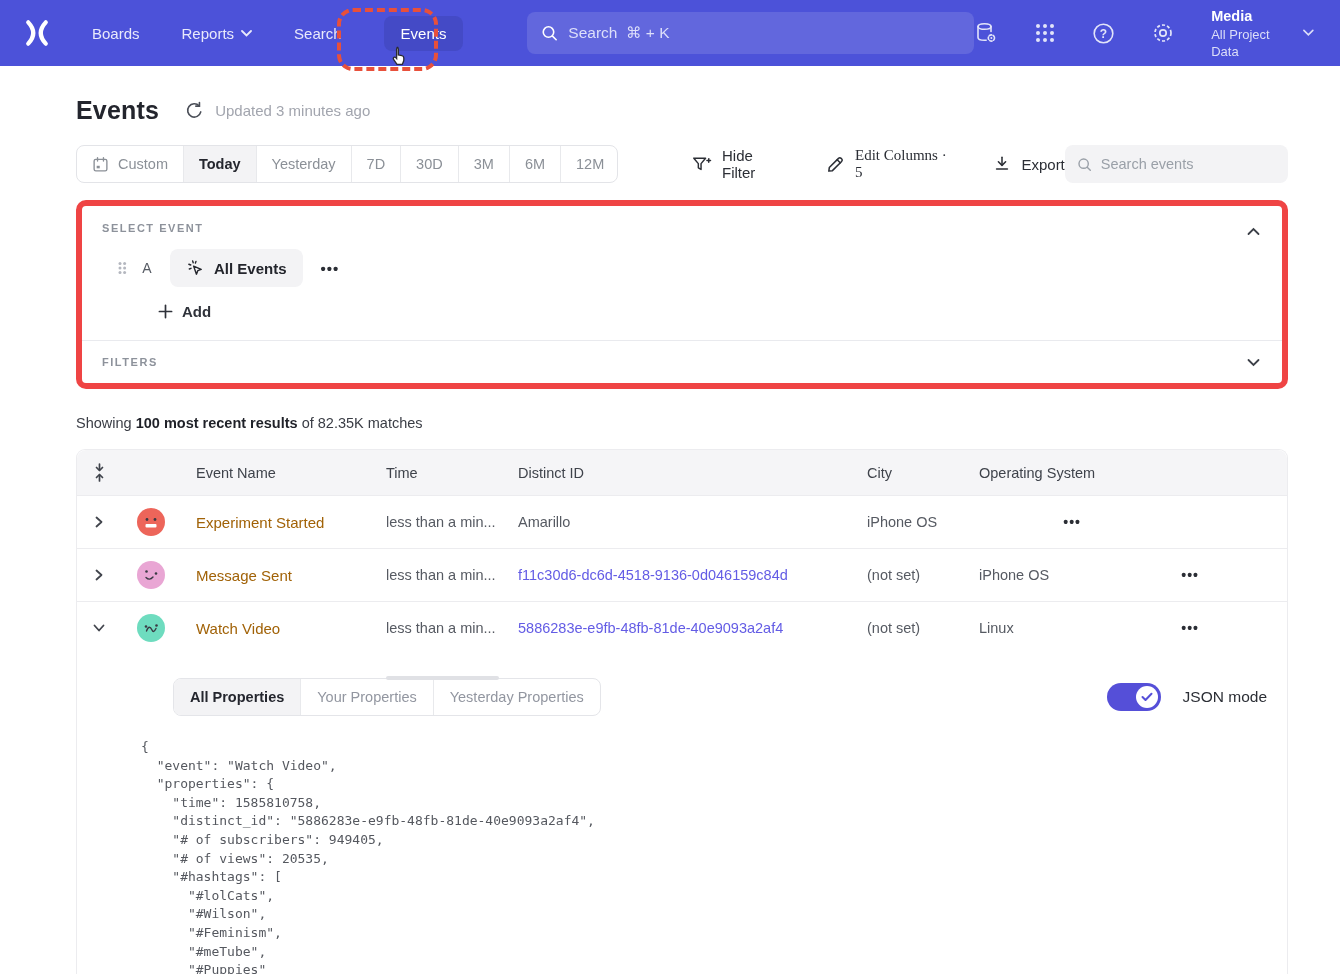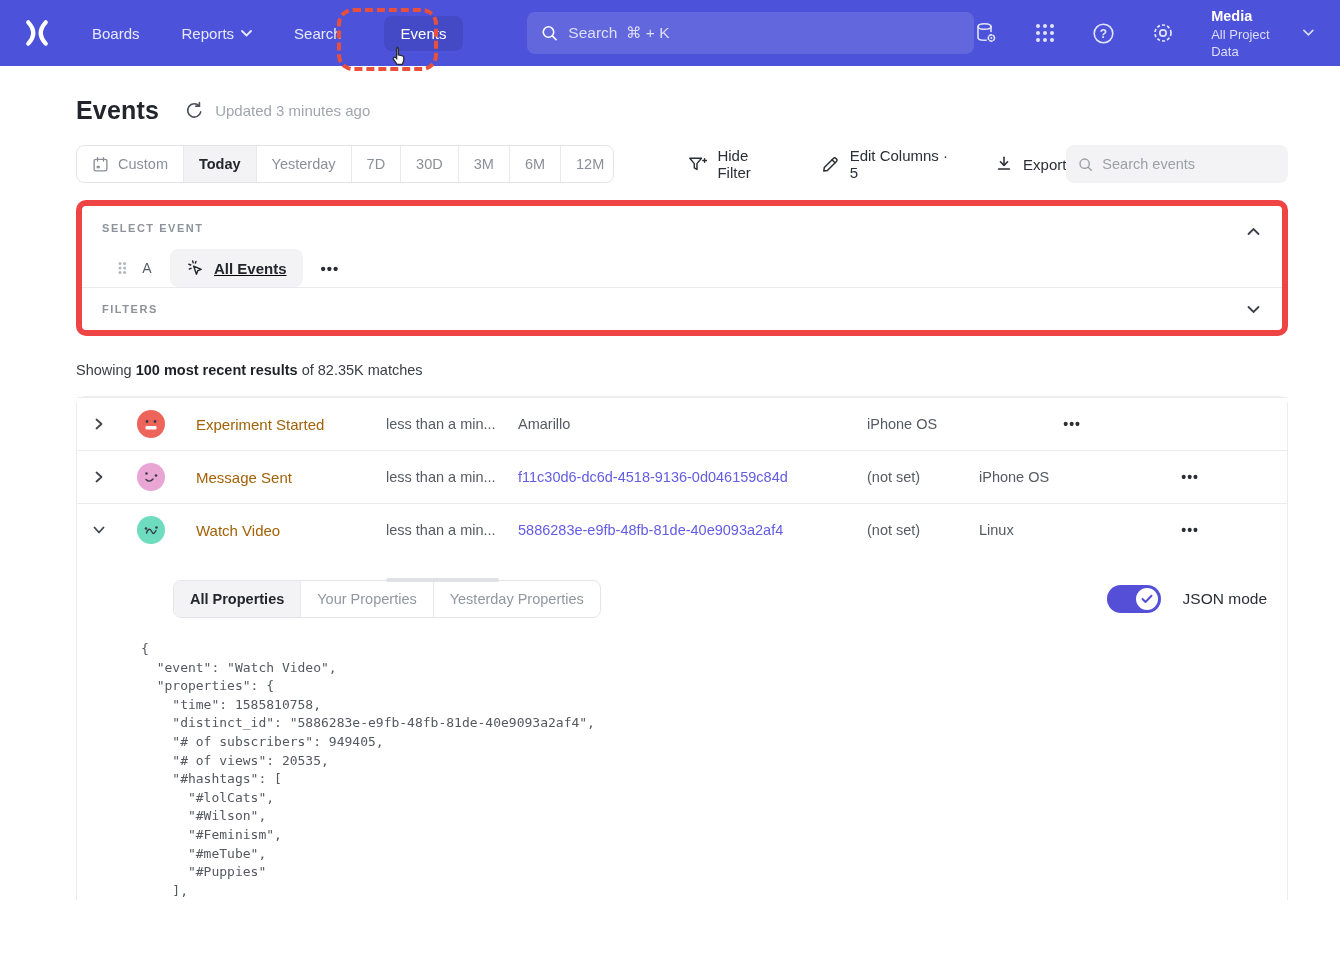--- a/index.html
+++ b/index.html
@@ -40,37 +40,37 @@
   
   .toolbar { display:flex; align-items:center; margin-top:19px; }
   .seg-ctrl { display:inline-flex; border:1px solid #e3e4e8; border-radius:8px; overflow:hidden;
     height:38px; background:#fff; }
   .seg { display:flex; align-items:center; gap:9px; padding:0 15px; font-size:14.5px;
     color:#8b9097; border-right:1px solid #e8e9ec; cursor:pointer; white-space:nowrap; }
   .seg:last-child { border-right:none; }
   .seg.active { background:#f3f3f5; color:#24262e; font-weight:600; }
   .tool-btn { display:flex; align-items:center; gap:10px; font-size:15px; color:#2b2e35;
     font-weight:500; cursor:pointer; }
-  .tb1 { margin-left:74px; } .tb2 { margin-left:36px; } .tb3 { margin-left:36px; }
+  .tb1 { margin-left:74px; } .tb2 { margin-left:36px;font-family:Liberation Serif, serif; } .tb3 { margin-left:36px; }
   .search-events { margin-left:auto; width:224px; height:38px; background:#f3f3f5;
     border-radius:8px; display:flex; align-items:center; gap:9px; padding:0 12px; }
   .search-events input { border:none; outline:none; background:transparent; font-size:14.5px;
     color:#3a3d45; width:100%; font-family:"Liberation Sans",sans-serif; }
   .search-events input::placeholder { color:#9aa0a8; opacity:1; }
 
   
   .qcard { margin-top:17px; border:6px solid #ef4444; border-radius:10px; position:relative; }
   .qcard-top { padding:16px 20px 0 20px; }
   .section-label { font-size:11px; font-weight:700; letter-spacing:.14em; color:#8d929b; }
   .card-chevron { position:absolute; top:12px; right:18px; color:#3c4048; cursor:pointer; padding:4px; }
   .event-row { display:flex; align-items:center; margin:15px 0 0 8px; height:38px; }
   .drag-handle { color:#b4b7bf; margin:0 12px 0 6px; display:flex; cursor:grab; }
   .event-letter { font-size:14px; color:#565b64; width:14px; text-align:center; margin-right:16px; }
   .event-pill { display:flex; align-items:center; gap:9px; height:38px; padding:0 16px;
-    background:#f3f3f5; border-radius:8px; cursor:pointer;text-decoration:underline; }
+    background:#f3f3f5; border-radius:8px; cursor:pointer; }
   .event-pill .lbl { font-size:15px; font-weight:700; color:#23252c; }
   .more-dots { margin-left:18px; color:#2b2e35; font-size:15px; font-weight:700;
     letter-spacing:1px; cursor:pointer; }
   .add-row { display:flex; align-items:center; gap:9px; margin:16px 0 20px 56px;
     color:#2f323a; font-size:15px; font-weight:600; cursor:pointer; }
   .qdivider { border-top:1px solid #e9eaee; }
   .filters-row { height:42px; display:flex; align-items:center; padding:0 22px 0 20px; cursor:pointer; }
   .filters-row .chev { margin-left:auto; color:#3c4048; }
 
   
@@ -308,35 +308,59 @@
             <path d="M8 7.5 16 11l-3.6 1.3L11 16 8 7.5z"></path>
             <line x1="7" y1="2" x2="7.6" y2="4"></line>
               <line x1="3" y1="5.5" x2="5" y2="6.3"></line>
               <line x1="10.5" y1="2.5" x2="9.9" y2="4.3"></line>
               <line x1="3.5" y1="10.5" x2="5.3" y2="9.8"></line>
           </svg>
           <span class="lbl">All Events</span>
         </div>
         <span class="more-dots">•••</span>
       </div>
+      <div class="add-row">
+        <svg width="15" height="15" viewBox="0 0 16 16" fill="none" stroke="#2f323a" stroke-width="1.8" stroke-linecap="round">
+            <line x1="8" y1="1.5" x2="8" y2="14.5"></line>
+            <line x1="1.5" y1="8" x2="14.5" y2="8"></line>
+          </svg>
+        <span>Add</span>
+      </div>
     </div>
     <div class="qdivider"></div>
     <div class="filters-row">
       <span class="section-label">FILTERS</span>
       <span class="chev">
         <svg width="13" height="9" viewBox="0 0 13 9" fill="none" stroke="currentColor" stroke-width="1.8" stroke-linecap="round">
             <polyline points="1.5,2 6.5,7 11.5,2"></polyline>
           </svg>
       </span>
     </div>
   </section>
 
   <p class="results-line"><span>Showing </span><b>100 most recent results</b><span> of 82.35K matches</span></p>
 
   <section class="etable">
+    <div class="trow thead">
+      <span class="cell-exp">
+        <svg width="15" height="19" viewBox="0 0 15 19" fill="none" stroke="currentColor" stroke-width="1.7" stroke-linecap="round" stroke-linejoin="round">
+          <line x1="7.5" y1="1" x2="7.5" y2="7"></line>
+            <polyline points="4.5,4.5 7.5,7.5 10.5,4.5"></polyline>
+          <line x1="7.5" y1="18" x2="7.5" y2="12"></line>
+            <polyline points="4.5,14.5 7.5,11.5 10.5,14.5"></polyline>
+        </svg>
+      </span>
+      <span></span>
+      <span>Event Name</span>
+      <span>Time</span>
+      <span>Distinct ID</span>
+      <span>City</span>
+      <span>Operating System</span>
+      <span></span>
+    </div>
 
     <div class="trow tbody-row">
       <span class="cell-exp">
         <svg width="10" height="14" viewBox="0 0 10 14" fill="none" stroke="currentColor" stroke-width="1.8" stroke-linecap="round" stroke-linejoin="round">
             <polyline points="2.5,2.5 7.5,7 2.5,11.5"></polyline>
           </svg>
       </span>
       <span class="avatar" style="background-color: rgb(237, 101, 90);">
         <svg width="28" height="28" viewBox="0 0 28 28">
             <circle cx="10" cy="11.5" r="1.4" fill="#3a3a44"></circle>

